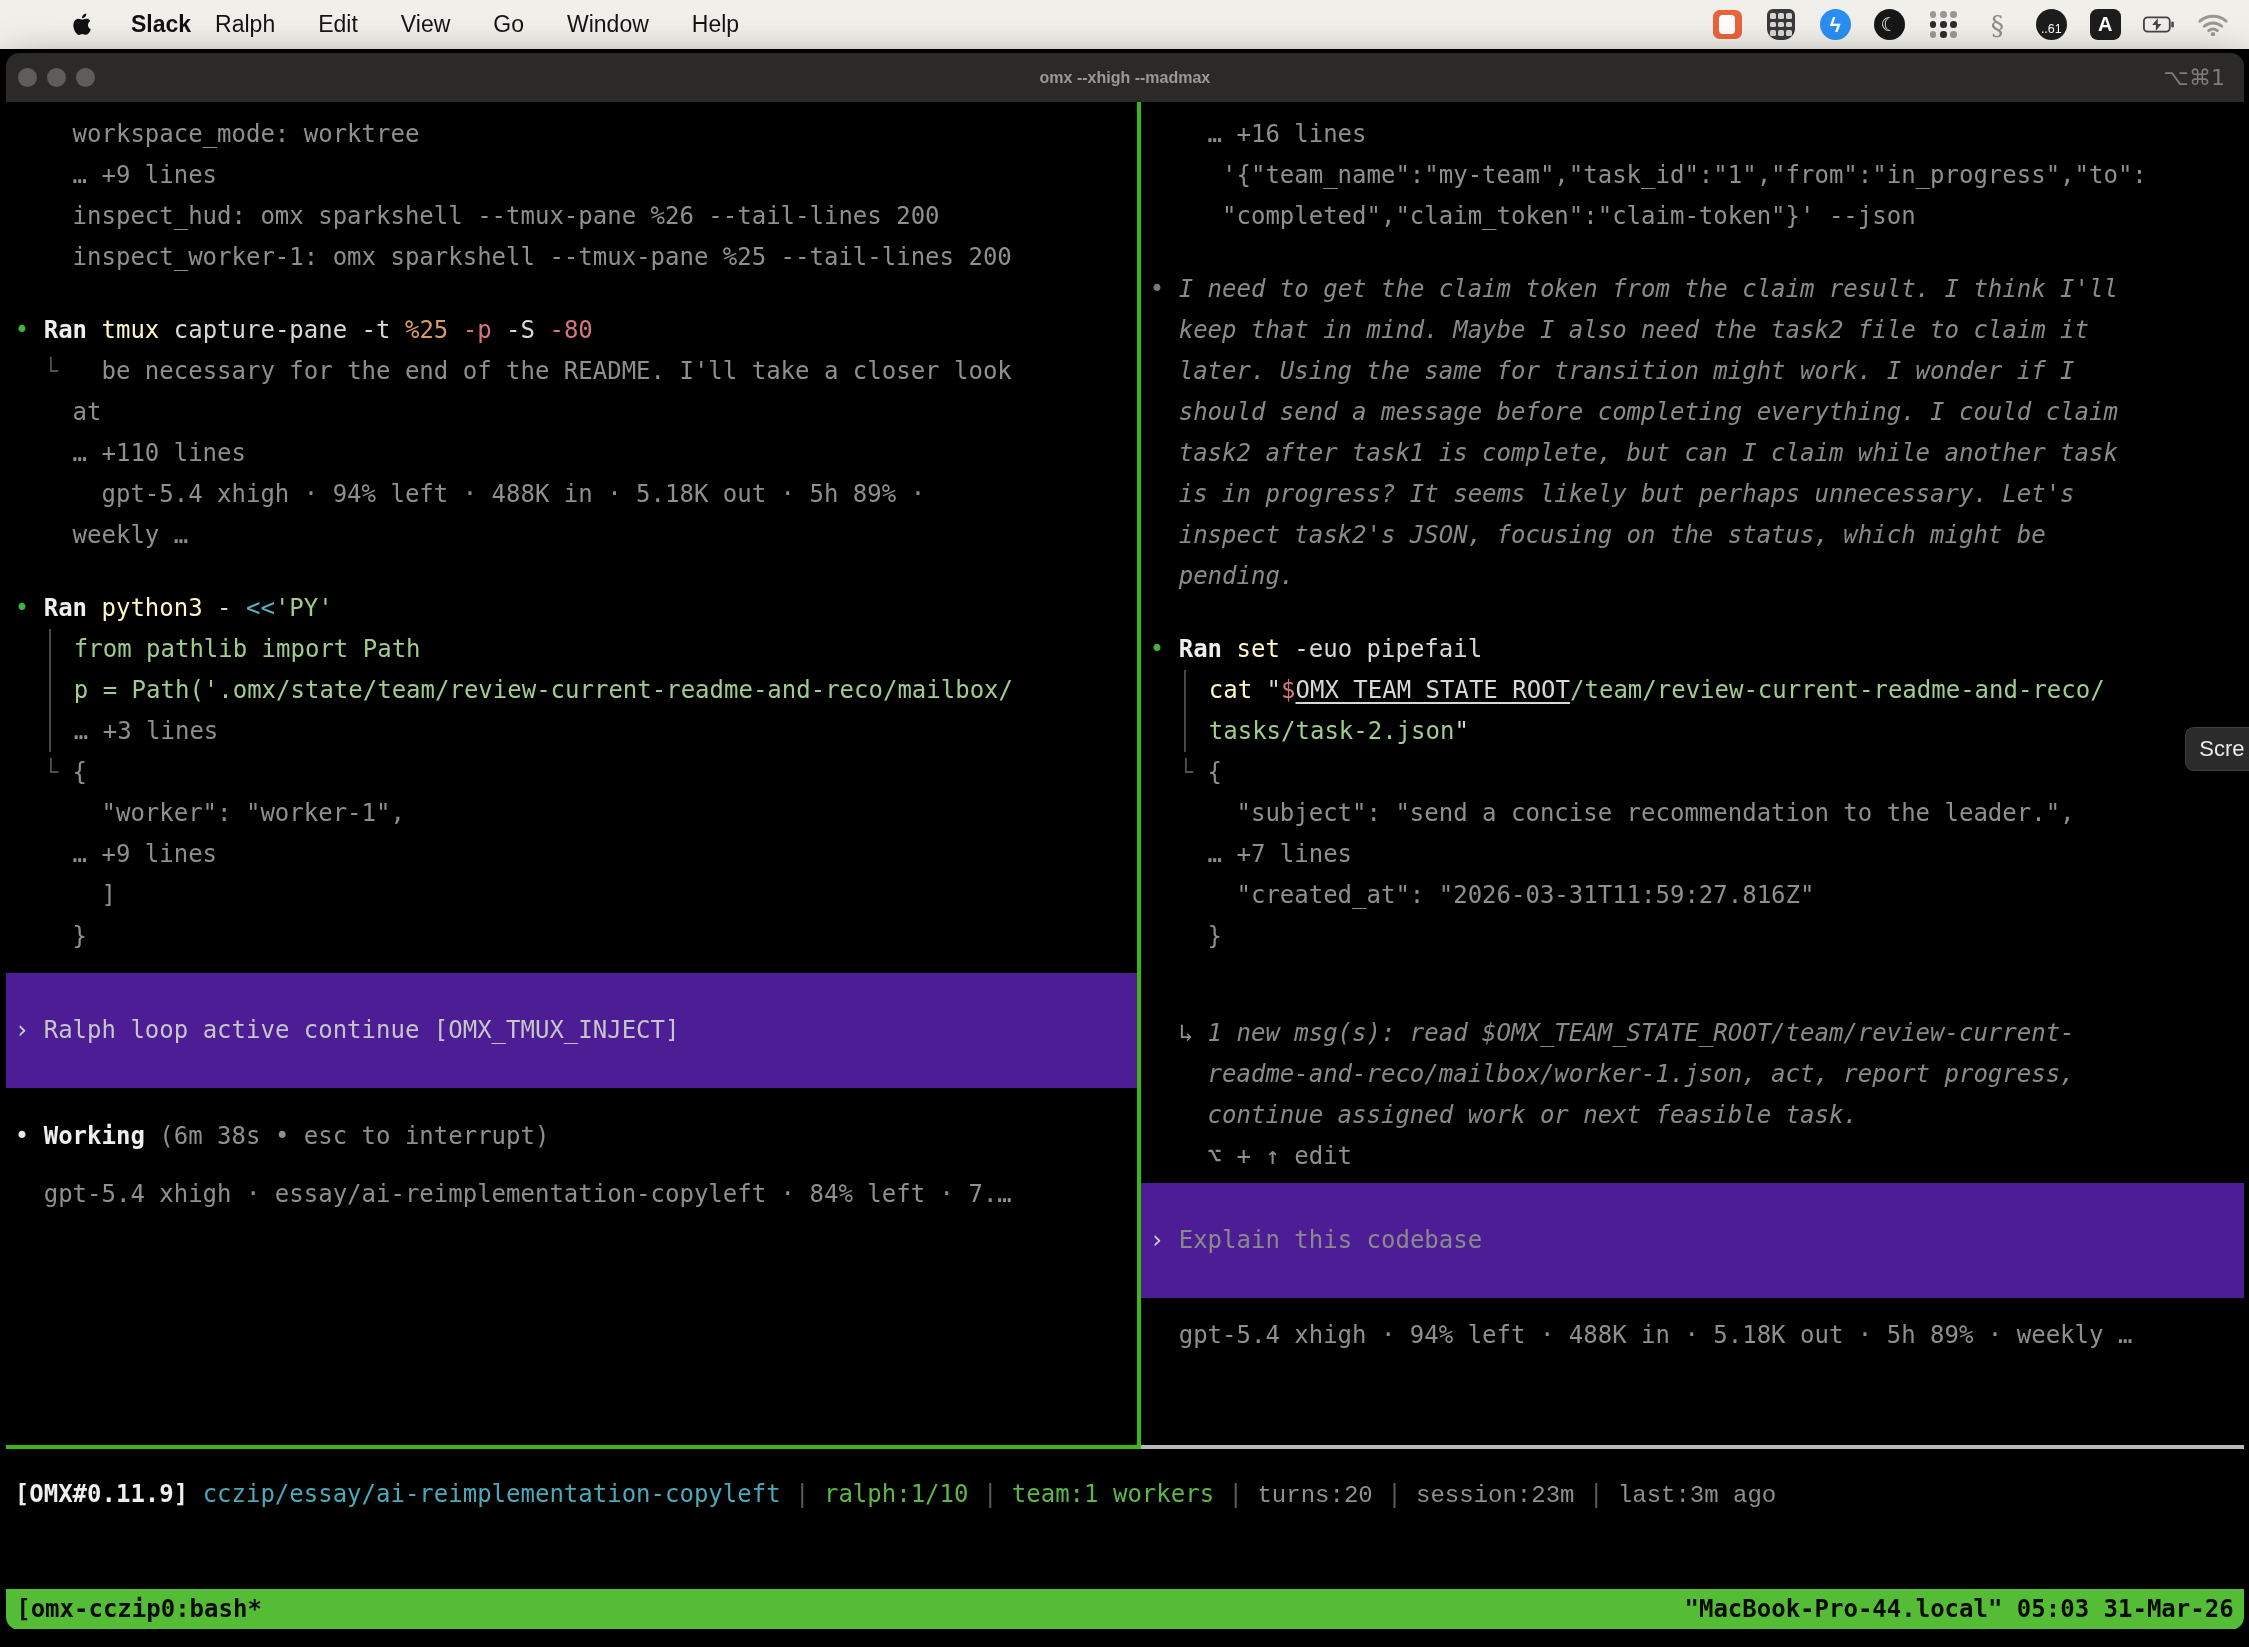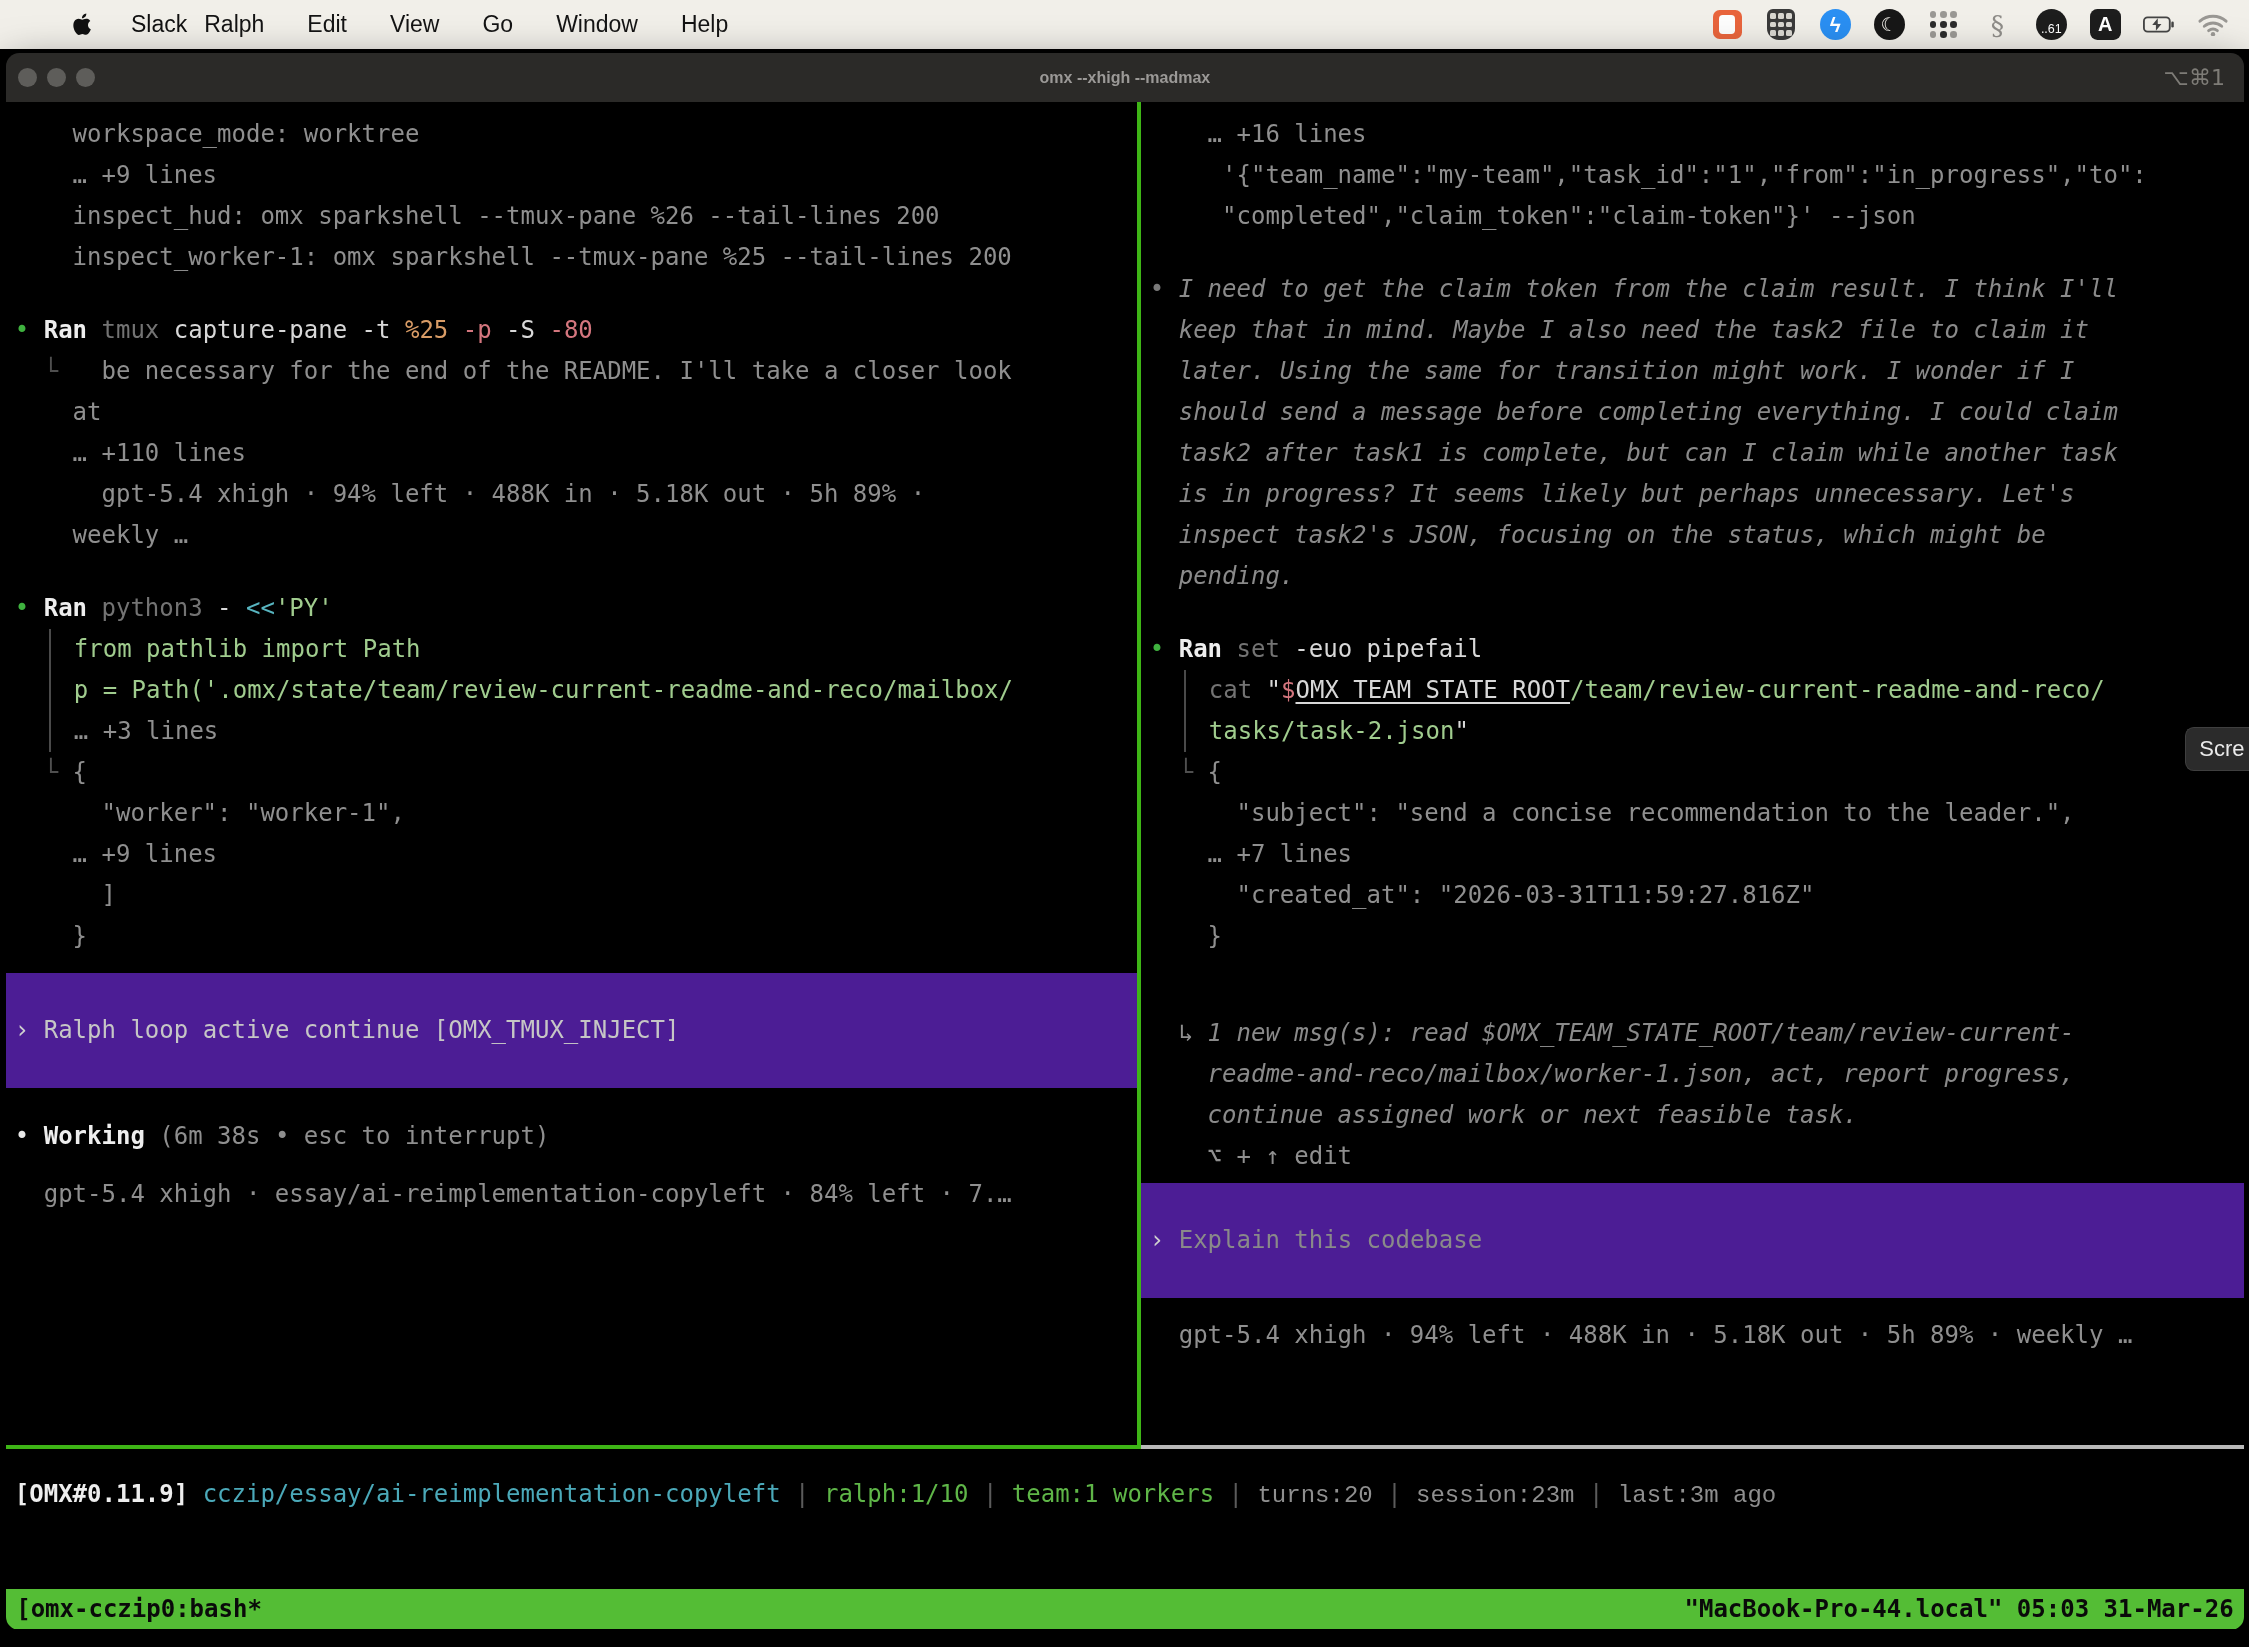--- a/index.html
+++ b/index.html
@@ -5,21 +5,21 @@
   * { margin:0; padding:0; box-sizing:border-box; }
   html,body { background:#000; }
   #screen { position:relative; width:2250px; height:1648px; background:#000; overflow:hidden;
             font-family:"Liberation Sans","DejaVu Sans",sans-serif; }
 
   
   .menubar { position:absolute; top:0; left:0; width:2250px; height:49px; background:#f1efe9;
              display:flex; align-items:center; justify-content:space-between; }
   .menubar-left { display:flex; align-items:center; padding-left:71px; gap:0; }
   .apple { width:22px; height:25px; margin-right:38px; display:flex; align-items:center; }
-  .menu-app { font-size:23px; font-weight:normal; color:#111; margin-right:17px; }
+  .menu-app { font-size:23px; font-weight:bold; color:#111; margin-right:24px; }
   .menu-item { font-size:23px; color:#141414; margin-right:43px; }
   .menubar-right { display:flex; align-items:center; gap:22px; padding-right:20.7px; }
   .mi { width:32px; height:32px; display:flex; align-items:center; justify-content:center; }
   .icon-shot { width:29.5px; height:29.5px; background:#e8643c; border-radius:6.6px; display:flex; align-items:center; justify-content:center; }
   .icon-shot i { display:block; width:16px; height:19px; background:#fdfdfd; border-radius:3.7px; }
   .icon-grid-shield { width:28px; height:31px; background:#3a3a3a; border-radius:5.9px 5.9px 11.8px 11.8px;
              display:grid; grid-template-columns:repeat(3,5.9px); grid-template-rows:repeat(3,5.9px); gap:2.2px;
              align-content:center; justify-content:center; }
   .icon-grid-shield i { background:#d8d6d0; border-radius:1.5px; }
   .icon-msgr { width:31px; height:31px; border-radius:50%; background:#2a8ff2; color:#fff; font-size:20.7px;
@@ -61,21 +61,21 @@
   .box { background:#4c1d95; margin:16px 0 0 -8.9px; padding:37px 8.9px; }
   .box-input { margin-top:26.6px; }
   .box-input-r { margin-top:5.9px; }
   .status { margin-top:17px; }
 
   .c-gray { color:#8f8f8f; }
   .c-light { color:#c6c6c6; }
   .c-white { color:#d8d8d8; }
   .c-boldwhite { color:#eeeeee; font-weight:bold; }
   .c-boldim { color:#6f6f6f; font-weight:bold; }
-  .c-blue { color:#737373; }
+  .c-blue { color:#fef9c3; }
   .c-green { color:#a0cc8e; }
   .c-cyan { color:#58b5c0; }
   .c-orange { color:#d99c66; }
   .c-pink { color:#d4767e; }
   .c-gbullet { color:#3fb23f; }
   .c-wbullet { color:#e8e8e8; }
   .c-graybullet { color:#7a7a7a; }
   .c-dim { color:#4f4f4f; }
   .c-prompt { color:#cfcfcf; }
   .c-ph { color:#8a8a8a; }

